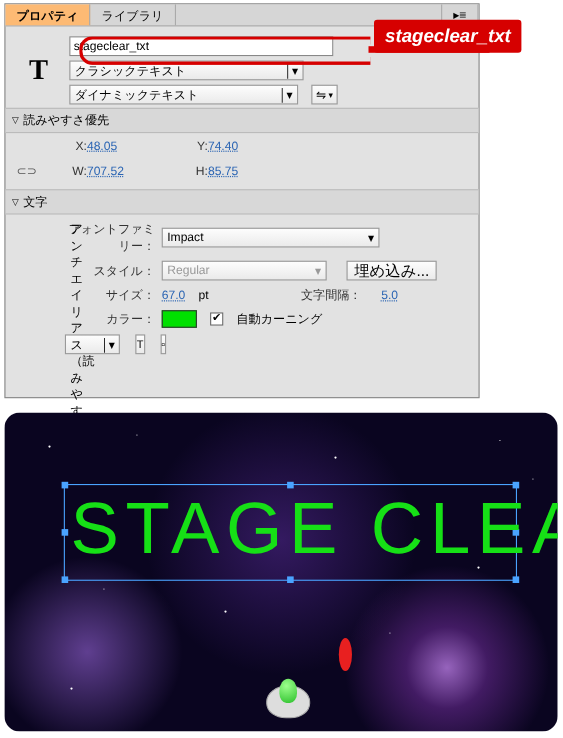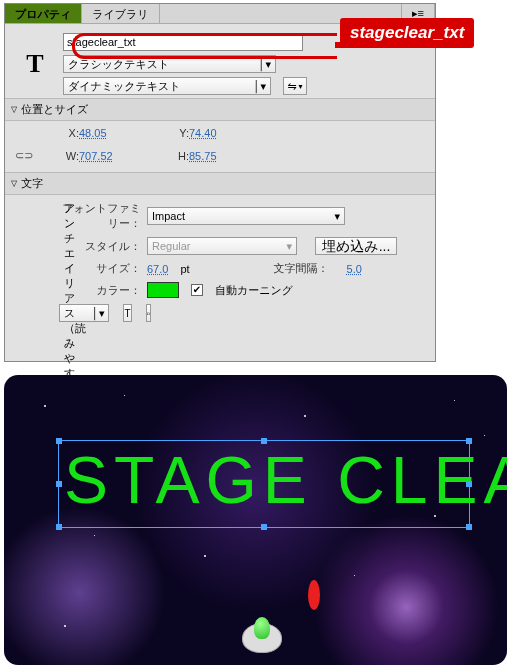--- a/index.html
+++ b/index.html
@@ -1,21 +1,21 @@
 <!DOCTYPE html>
 <html><head>
 <meta charset="utf-8">
 <style>
 * { box-sizing: border-box; margin: 0; padding: 0; }
 body { font-family: "MS UI Gothic", sans-serif; font-size: 11px; background: #fff; width: 512px; height: 671px; position: relative; }
 
 .panel { position: absolute; left: 4px; top: 3px; width: 432px; height: 359px; background: #e2e2e2; border: 1px solid #888; }
 .tab-bar { display: flex; background: #d6d6d6; border-bottom: 1px solid #aaa; height: 20px; }
 .tab { padding: 3px 10px; border-right: 1px solid #aaa; cursor: pointer; }
-.tab.active { background: #4d7c0f; font-weight: bold; }
+.tab.active { background: #fdba74; font-weight: bold; }
 .panel-body { padding: 6px 0; }
 
 .row { display: flex; align-items: center; padding: 3px 10px; gap: 8px; }
 .big-T { font-family: Georgia, serif; font-size: 26px; font-weight: bold; width: 40px; text-align: center; }
 .name-input { width: 240px; height: 18px; border: 1px solid #888; background: #fff; padding: 1px 3px; font-size: 11px; }
 .select { display: inline-flex; align-items: center; background: linear-gradient(#fdfdfd,#eaeaea); border: 1px solid #999; height: 18px; padding: 0 4px; font-size: 11px; justify-content: space-between; }
 .select .dd { margin-left: 6px; }
 .gear-btn { width: 24px; height: 18px; border: 1px solid #999; background: linear-gradient(#fdfdfd,#eaeaea); display: inline-flex; align-items: center; justify-content: center; }
 
 .section-hd { display: flex; align-items: center; background: #d8d8d8; border-top: 1px solid #bbb; border-bottom: 1px solid #bbb; padding: 3px 6px; font-size: 11px; cursor: pointer; }
@@ -86,21 +86,21 @@
           <div class="gear-btn">
               <span>⇋</span>
               <span style="font-size:8px;margin-left:2px">▾</span>
             </div>
         </div>
       </div>
     </div>
 
     <div class="section-hd">
       <span class="tri">▽</span>
-      <span>位置とサイズ</span>
+      <span>読みやすさ優先</span>
     </div>
     <div class="section-body">
       <div class="grid-ps">
         <span></span>
         <span class="lbl">X:</span>
         <span class="val-link">48.05</span>
         <span class="lbl">Y:</span>
         <span class="val-link">74.40</span>
 
         <span class="link-icon">⊂⊃</span>

